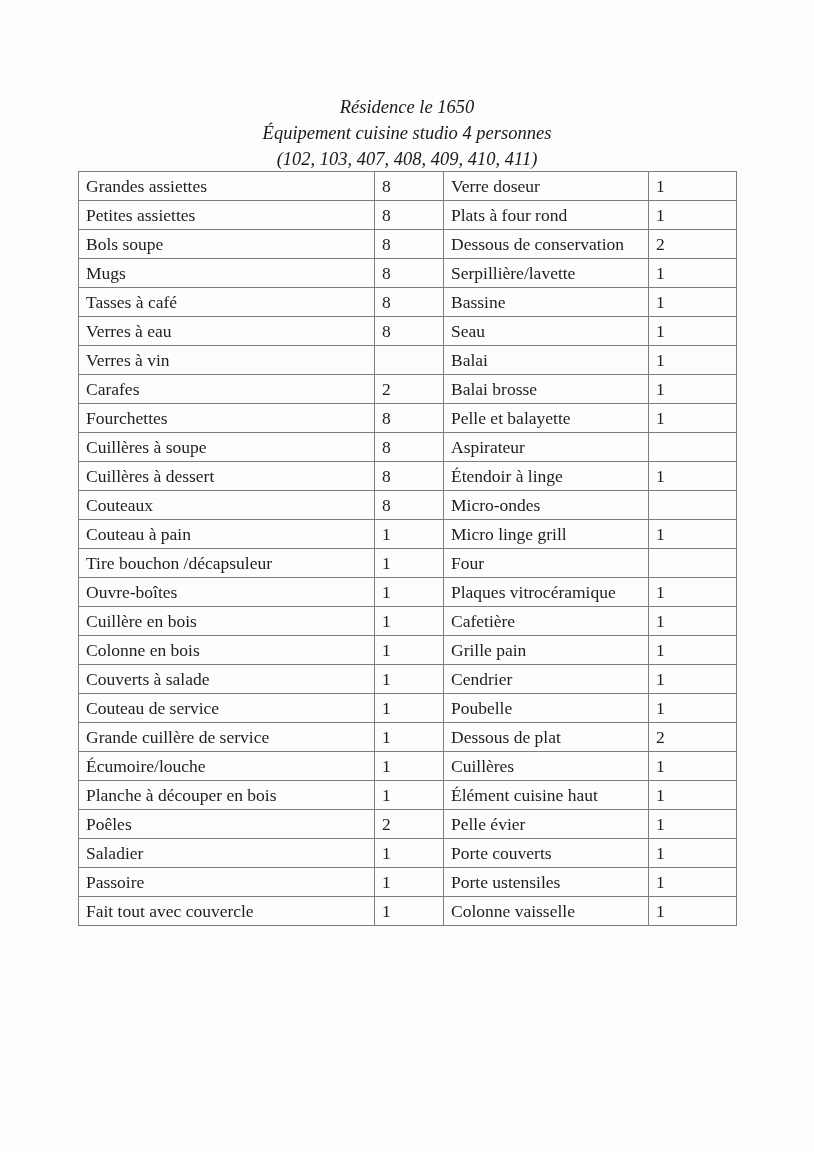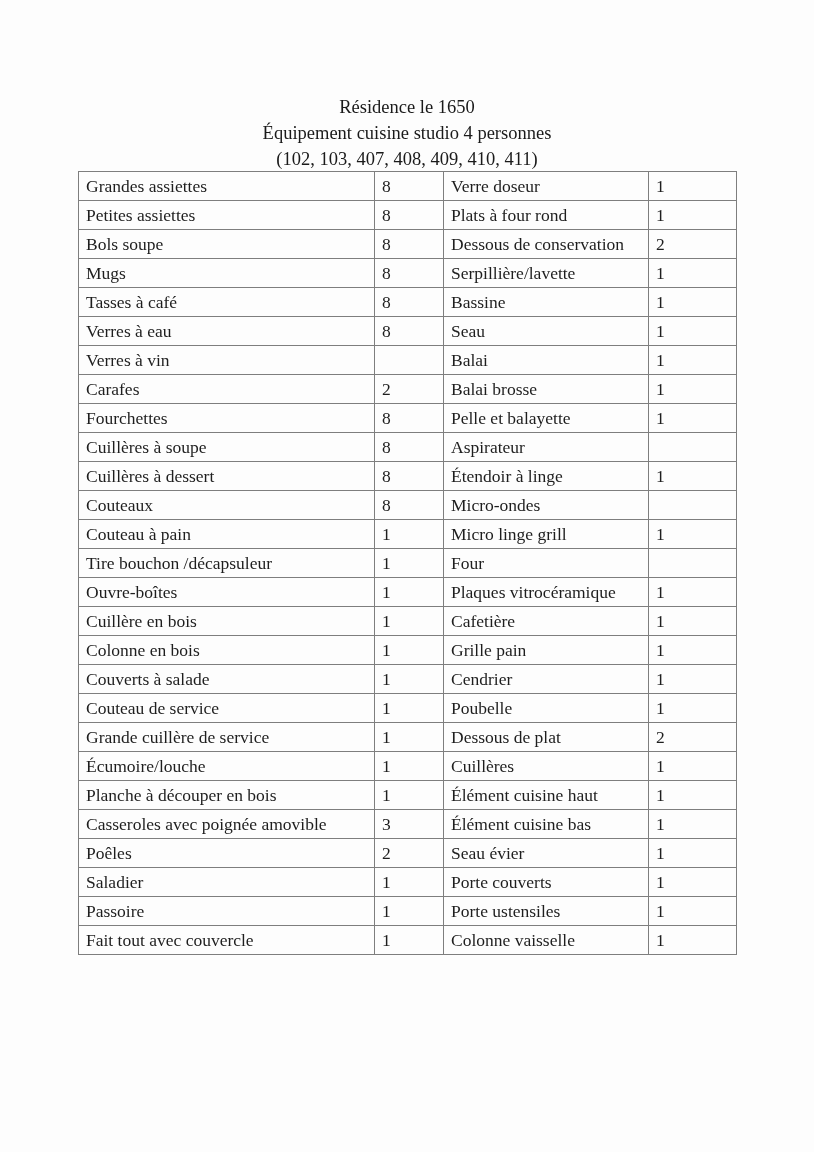--- a/index.html
+++ b/index.html
@@ -18,20 +18,21 @@
   }
   .title-block {
     position: absolute;
     top: 94px;
     left: 0;
     width: 814px;
     text-align: center;
     font-size: 18.5px;
     line-height: 26px;
     color: #1a1a1a;
+    font-style: italic;
   }
   table.equip {
     position: absolute;
     top: 171px;
     left: 78px;
     width: 658px;
     border-collapse: collapse;
     table-layout: fixed;
   }
   table.equip td {
@@ -217,31 +218,25 @@
     <td>1</td>
   </tr>
 
   <tr>
     <td>Planche à découper en bois</td>
     <td>1</td>
     <td>Élément cuisine haut</td>
     <td>1</td>
   </tr>
 
-  <tr>
-    <td>Casseroles avec poignée amovible</td>
-    <td>3</td>
-    <td>Élément cuisine bas</td>
-    <td>1</td>
-  </tr>
 
   <tr>
     <td>Poêles</td>
     <td>2</td>
-    <td>Seau évier</td>
+    <td>Pelle évier</td>
     <td>1</td>
   </tr>
 
   <tr>
     <td>Saladier</td>
     <td>1</td>
     <td>Porte couverts</td>
     <td>1</td>
   </tr>
 

